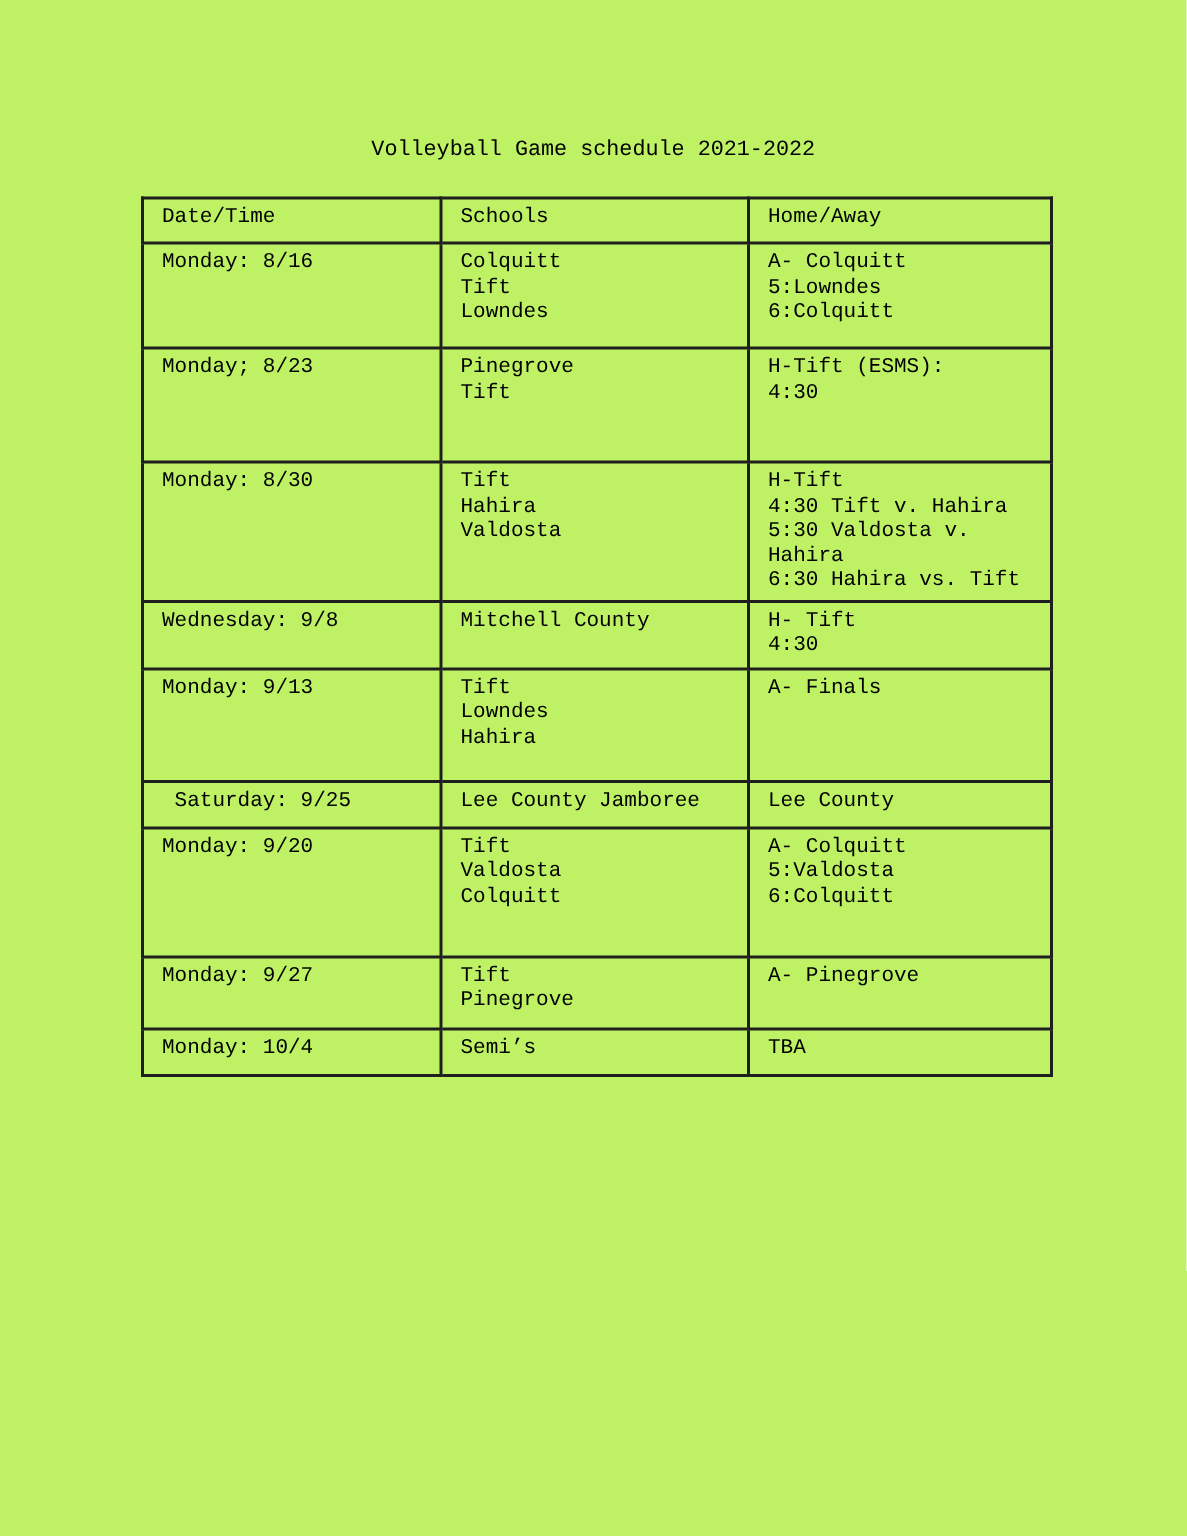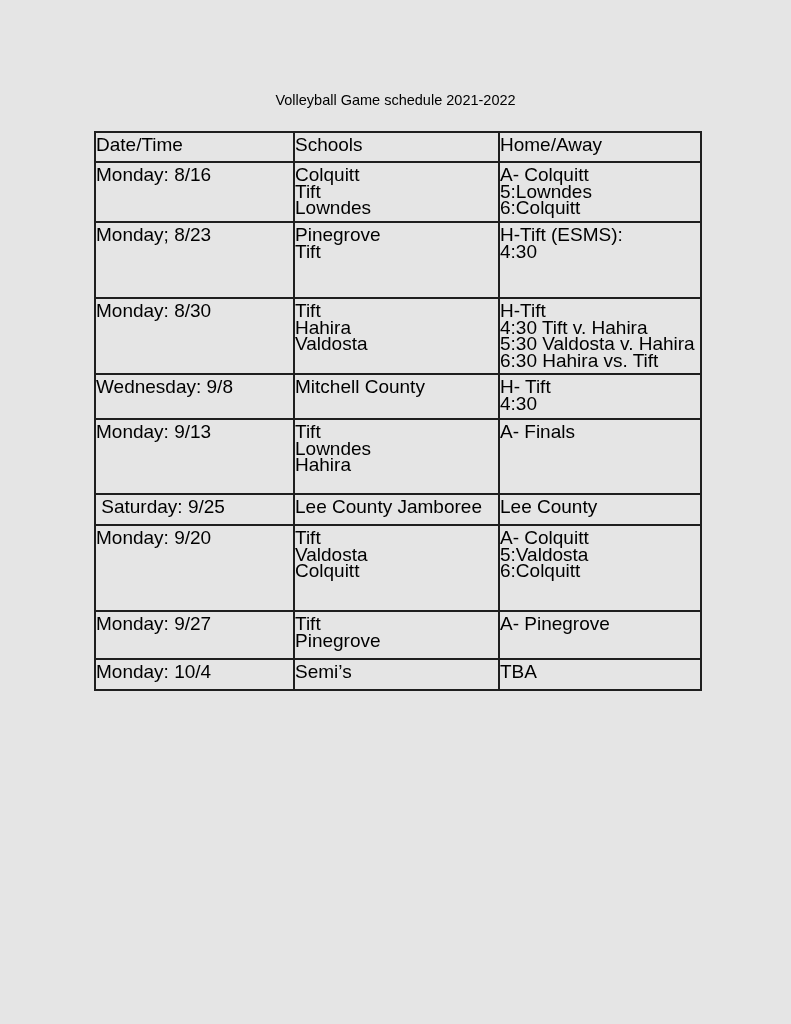--- a/index.html
+++ b/index.html
@@ -4,22 +4,22 @@
 <style>
   html, body {
     margin: 0;
     padding: 0;
     background: #ffffff;
   }
   .page {
     position: relative;
     width: 791px;
     height: 1024px;
-    background: #e5e5e5;
-    font-family: Liberation Sans, sans-serif;
+    background: #bef264;
+    font-family: Liberation Mono, monospace;
     color: #000000;
     overflow: hidden;
   }
   .doc-title {
     position: absolute;
     top: 92px;
     left: 0;
     width: 791px;
     text-align: center;
     font-size: 14.5px;
@@ -35,29 +35,29 @@
     table-layout: fixed;
   }
   table.schedule col.c1 { width: 199px; }
   table.schedule col.c2 { width: 205px; }
   table.schedule col.c3 { width: 202px; }
   table.schedule th,
   table.schedule td {
     border: 2px solid #1f1f1f;
     vertical-align: top;
     text-align: left;
-    padding: 4px 0;
-    font-size: 19px;
+    padding: 4px 12px;
+    font-size: 14px;
     line-height: 16.5px;
     font-weight: normal;
     white-space: pre-line;
     overflow: hidden;
   }
   table.schedule thead tr        { height: 30px; }
-  table.schedule tbody tr:nth-child(1)  { height: 60px; }
+  table.schedule tbody tr:nth-child(1)  { height: 70px; }
   table.schedule tbody tr:nth-child(2)  { height: 76px; margin-top: 19px; }
   table.schedule tbody tr:nth-child(3)  { height: 72px; }
   table.schedule tbody tr:nth-child(4)  { height: 45px; margin-left: 33px; }
   table.schedule tbody tr:nth-child(5)  { height: 75px; margin-left: 30px; }
   table.schedule tbody tr:nth-child(6)  { height: 31px; }
   table.schedule tbody tr:nth-child(7)  { height: 86px; }
   table.schedule tbody tr:nth-child(8)  { height: 48px; }
   table.schedule tbody tr:nth-child(9)  { height: 31px; }
   table.schedule tbody tr:nth-child(10) { height: 32px; }
 </style>

